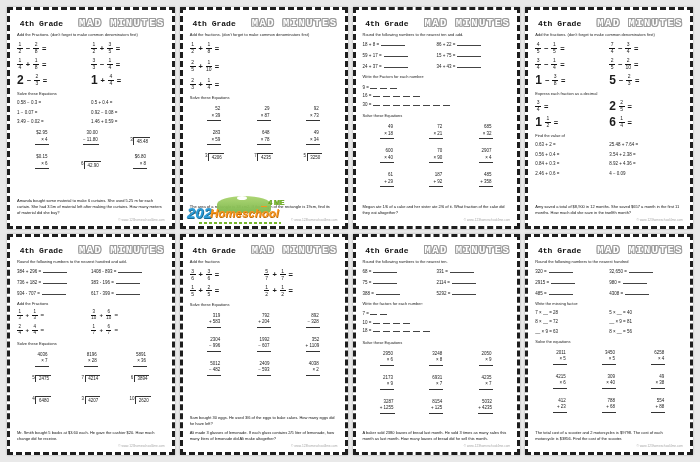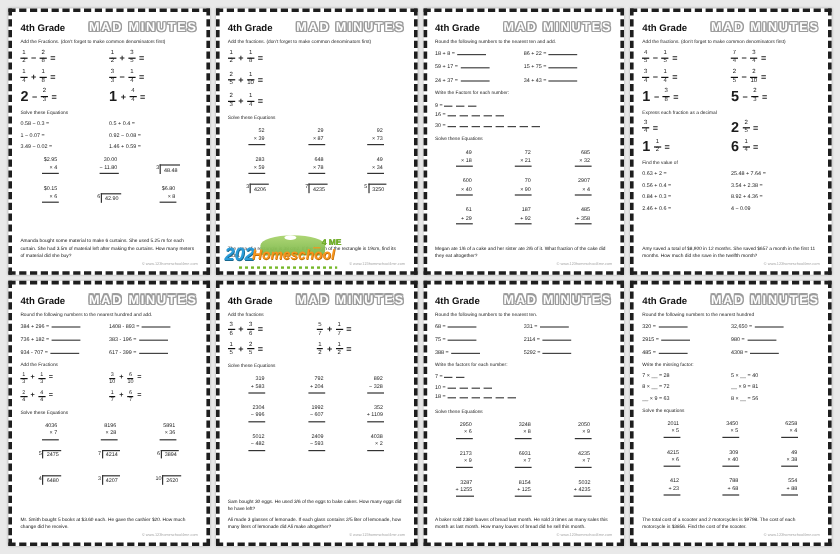--- a/index.html
+++ b/index.html
@@ -1,19 +1,19 @@
 <!DOCTYPE html>
 <html><head>
 <meta charset="utf-8">
 <style>
   html,body{margin:0;padding:0;}
   body{width:700px;height:462px;background:#e9e9e9;font-family:"Liberation Sans",sans-serif;overflow:hidden;position:relative;color:#1c1c1c;}
   .grid{display:grid;grid-template-columns:repeat(4,1fr);grid-template-rows:repeat(2,1fr);gap:5px;width:700px;height:462px;padding:7px;box-sizing:border-box;}
   .card{background:#fff;border:3px dashed #1e1e1e;box-sizing:border-box;padding:6px 7px 4px 7px;display:flex;flex-direction:column;overflow:hidden;box-shadow:0 0 2px rgba(0,0,0,.25);}
-  .ws-header{display:flex;align-items:baseline;justify-content:space-between;gap:1px;margin:1px 0 3px 0;}
+  .ws-header{display:flex;align-items:baseline;justify-content:flex-end;gap:16px;margin:1px 0 3px 0;font-family:Liberation Mono, monospace;}
   .grade{font-size:8px;font-weight:700;color:#111;}
   .title{font-size:10.5px;font-weight:800;letter-spacing:1.5px;color:#fff;
     text-shadow:-1px 0 #9c9c9c,1px 0 #9c9c9c,0 -1px #9c9c9c,0 1px #9c9c9c,-1px -1px #9c9c9c,1px 1px #9c9c9c,-1px 1px #9c9c9c,1px -1px #9c9c9c;}
   .instruction{font-size:4px;color:#222;margin-bottom:3px;line-height:1.3;}
   .sec-label{font-size:4px;color:#222;margin:3px 0 2px 0;}
   .fr-grid{display:grid;row-gap:4px;margin:2px 0;}
   .fr-prob{display:flex;align-items:center;gap:3px;}
   .frac{display:inline-flex;flex-direction:column;align-items:center;line-height:1;}
   .frac .n{border-bottom:0.7px solid #111;padding:0 1.5px 0.5px 1.5px;}
   .frac .d{padding-top:0.5px;}

